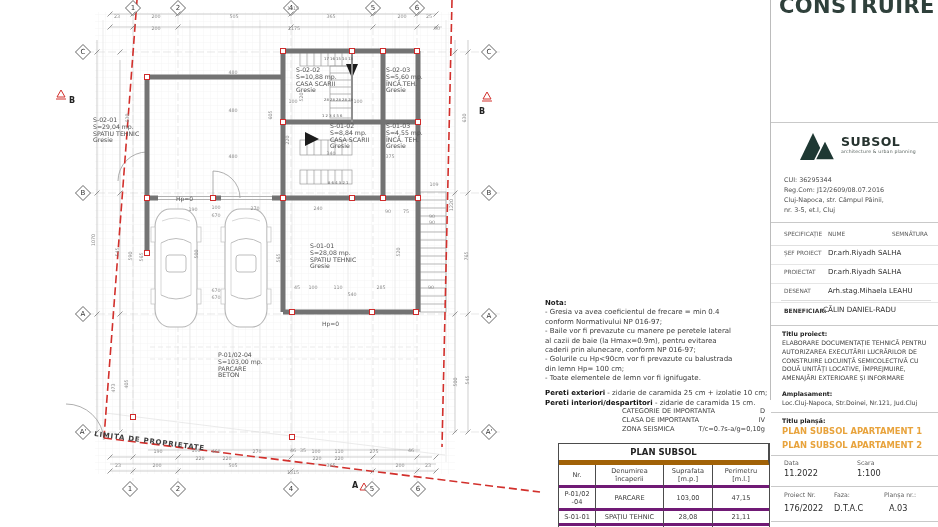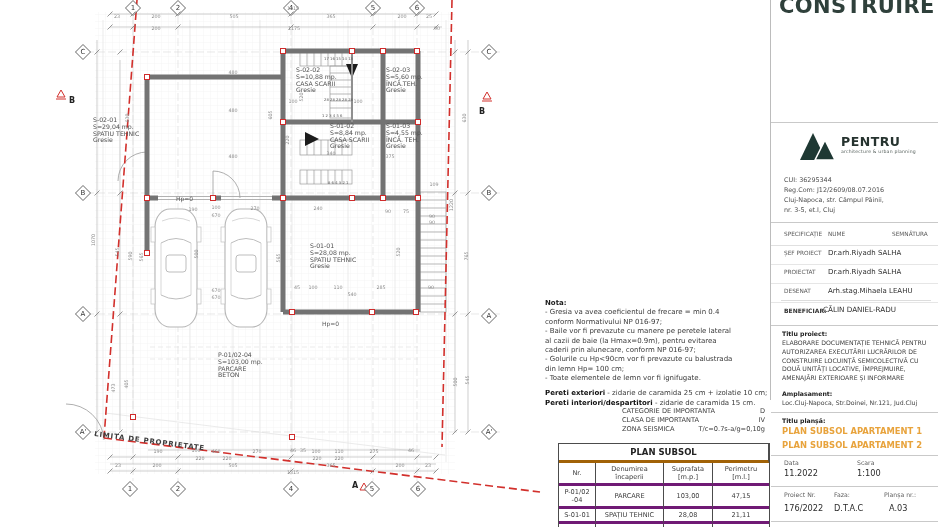--- a/index.html
+++ b/index.html
@@ -23,21 +23,21 @@
 
   
   .tbl{position:absolute;left:558px;top:443px;width:210px;display:grid;
        grid-template-columns:37px 68px 49px 56px;border:1px solid #4c4c4c;
        font-size:6.6px;color:#3c3c3c;background:#fff;}
   .tbl .cell{border-right:1px solid #4c4c4c;border-bottom:3px solid #701a75;
        display:flex;align-items:center;justify-content:center;text-align:center;
        white-space:pre-line;padding:2px 1px;box-sizing:border-box;}
   .tbl .cell:nth-child(4n+1){}
   .tbl .title{grid-column:1/-1;font-weight:bold;font-size:8.5px;color:#222;
-       border-bottom:3px solid #a16207;padding:3px 0;}
+       border-bottom:5px solid #a16207;padding:3px 0;}
   .tbl .hd{min-height:20px;}
   .tbl .last{border-right:none;}
 
   
   .panel{position:absolute;left:770px;top:0;width:168px;height:400px;
          border-left:1px solid #bcbcbc;box-sizing:border-box;background:#fff;}
   .panel .abs{position:absolute;}
   .p-construire{left:8px;top:-6px;font-size:21px;font-weight:bold;color:#2f403b;
          letter-spacing:.4px;white-space:nowrap;}
   .ln{left:0;width:168px;border-top:1px solid #c9c9c9;height:0;}
@@ -524,21 +524,21 @@
 
     <div class="abs ln" style="top:122px"></div>
 
     <div class="abs" style="left:28px;top:128px">
       <svg width="38" height="36">
         <polygon points="1,32 14,5 27,32" fill="#1e3833"></polygon>
         <polygon points="16,32 26,12 36,32" fill="#1e3833" stroke="#ffffff" stroke-width="1.6"></polygon>
       </svg>
     </div>
     <div class="abs" style="left:70px;top:134px">
-      <div class="logo-name">PENTRU</div>
+      <div class="logo-name">SUBSOL</div>
       <div class="logo-tag">architecture &amp; urban planning</div>
     </div>
 
     <div class="abs company" id="company">
         <div>CUI: 36295344</div>
         <div>Reg.Com: J12/2609/08.07.2016</div>
         <div>Cluj-Napoca, str. Câmpul Pâinii,</div>
         <div>nr. 3-5, et.I, Cluj</div>
       </div>
 

